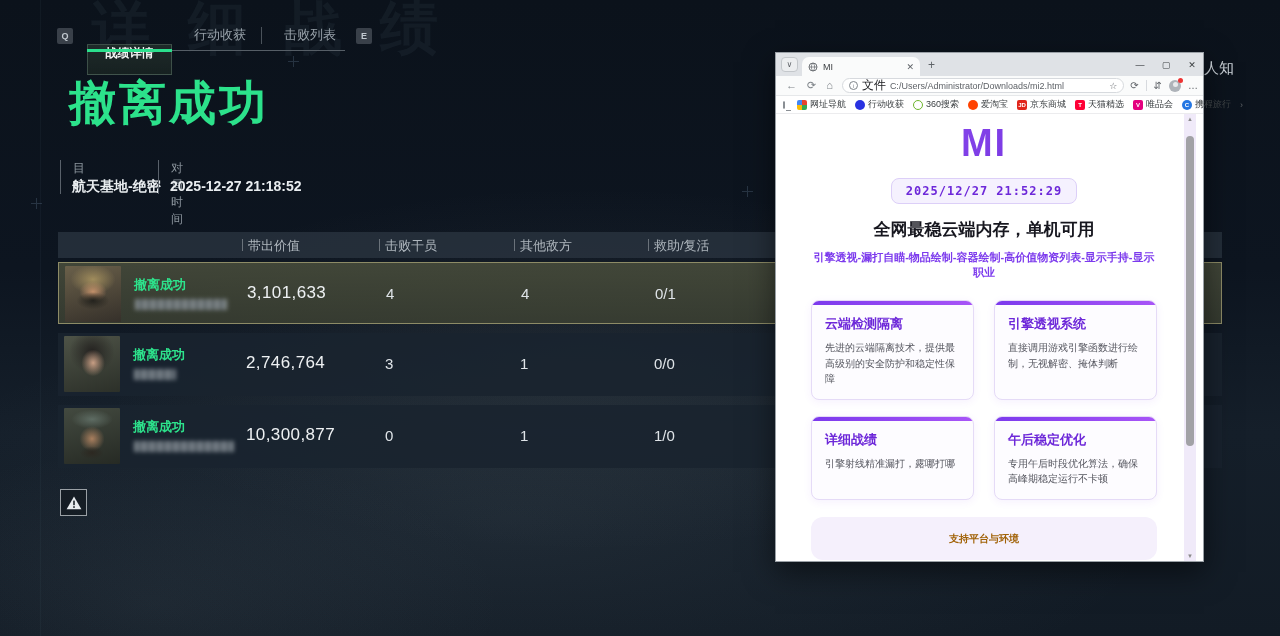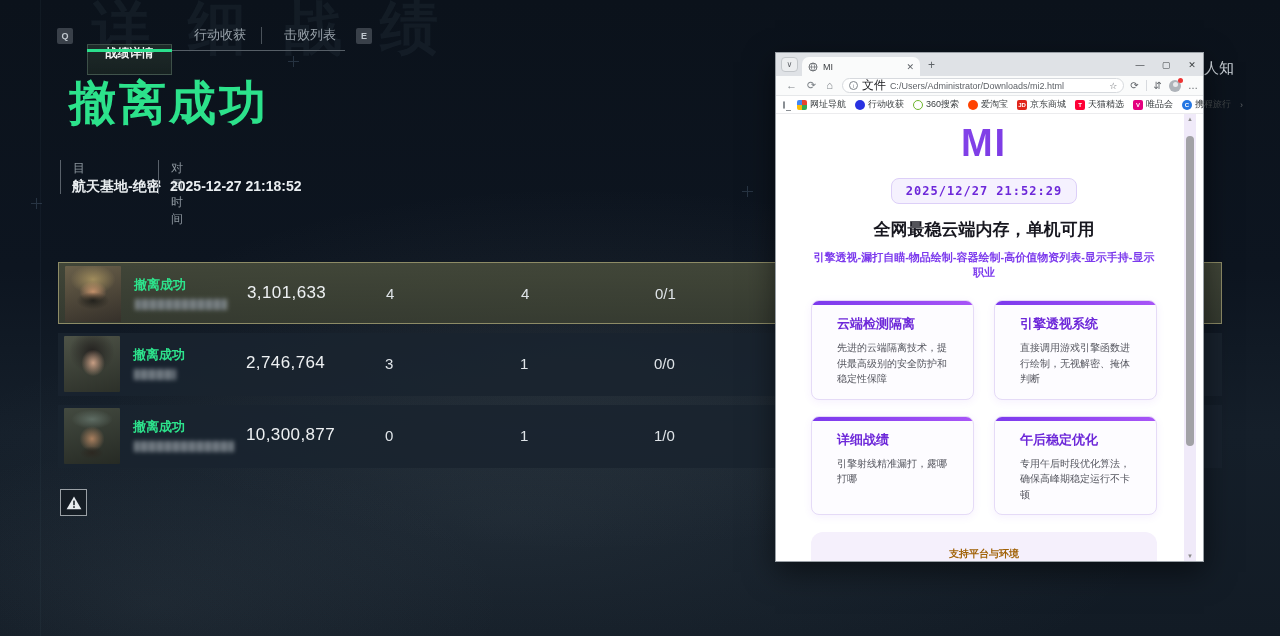--- a/index.html
+++ b/index.html
@@ -158,21 +158,21 @@
     background:linear-gradient(135deg,#9255f4,#6d28d9); -webkit-background-clip:text;
     background-clip:text; color:transparent; }
   .stamp { display:inline-block; margin-top:13px; padding:5px 14px; background:#f5f1fe;
     border:1px solid #dccff8; border-radius:8px; font-family:"DejaVu Sans Mono",monospace;
     font-size:12px; font-weight:bold; color:#6d28d9; letter-spacing:1px; }
   .headline { margin-top:14px; font-size:17px; font-weight:800; color:#17171f; }
   .feature-line { margin-top:9px; font-size:11px; font-weight:bold; color:#7c3aed; }
 
   .cards { margin-top:20px; display:grid; grid-template-columns:1fr 1fr; gap:16px 20px; text-align:left; }
   .card { position:relative; background:#fdfcff; border:1px solid #e5dbf7; border-radius:8px;
-    padding:14px 25px 12px; box-shadow:0 2px 8px rgba(124,58,237,0.07); overflow:hidden; }
+    padding:14px 13px 12px; box-shadow:0 2px 8px rgba(124,58,237,0.07); overflow:hidden; }
   .card:before { content:""; position:absolute; left:0; top:0; right:0; height:4px;
     background:linear-gradient(90deg,#7c3aed,#a855f7); }
   .card-title { font-size:13px; font-weight:800; color:#6d28d9; margin-bottom:7px; }
   .card-desc { font-size:10px; color:#55565f; line-height:1.55; }
 
   .platform { margin-top:17px; background:#f5f0fc; border-radius:12px; padding:15px 10px 14px; }
   .platform-title { font-size:10px; font-weight:800; color:#a16207; }
 </style>
 </head>
 <body>
@@ -206,20 +206,26 @@
     <div class="bar"></div>
     <div class="info-label">目标</div>
     <div class="info-value">航天基地-绝密</div>
   </div>
   <div class="info-block ib-2">
     <div class="bar"></div>
     <div class="info-label">对局时间</div>
     <div class="info-value">2025-12-27 21:18:52</div>
   </div>
 
+  <div class="thead">
+    <span class="th th-0">带出价值</span>
+    <span class="th th-1">击败干员</span>
+    <span class="th th-2">其他敌方</span>
+    <span class="th th-3">救助/复活</span>
+  </div>
 
   <div class="trow trow-1">
     <div class="avatar av-1"></div>
     <div class="row-status">撤离成功</div>
     <div class="name-blur nb-1"></div>
     <div class="cell-value">3,101,633</div>
     <div class="cell-kills">4</div>
     <div class="cell-other">4</div>
     <div class="cell-rescue">0/1</div>
   </div>

